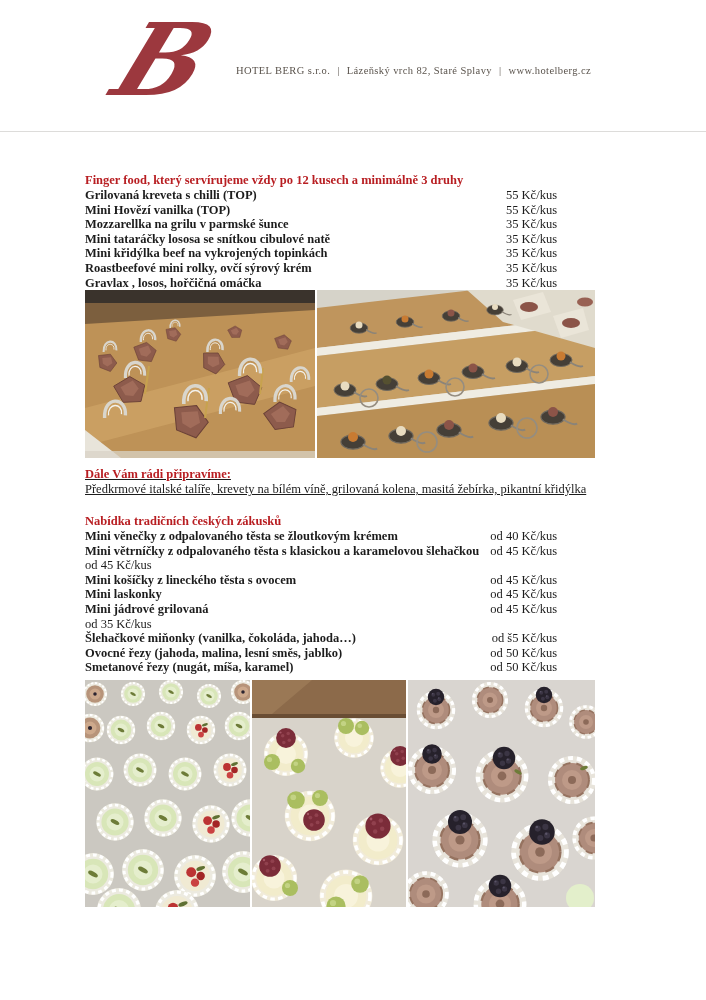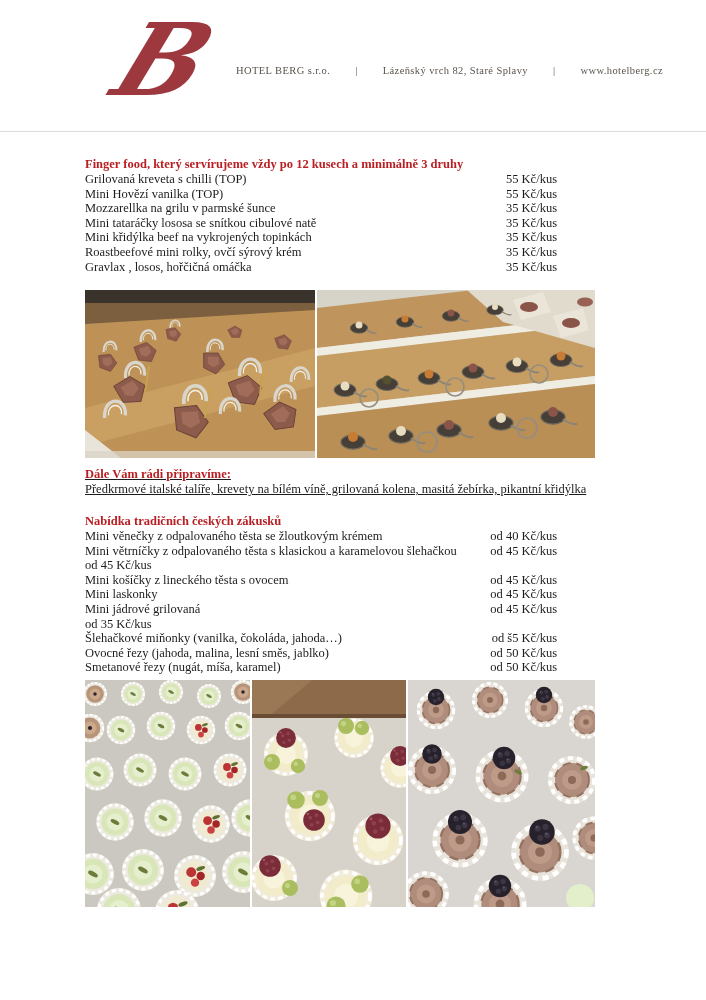--- a/index.html
+++ b/index.html
@@ -9,31 +9,31 @@
     font-family:"Liberation Serif","DejaVu Serif",serif;color:#1c1c1c;
   }
   
   .logo{
     position:absolute;left:122px;top:10px;
     font-size:100px;line-height:1;font-style:italic;font-weight:bold;
     color:#9c383e;transform:skewX(-22deg);
     font-family:"DejaVu Serif","Liberation Serif",serif;
   }
   .header-info{
-    position:absolute;left:236px;top:65px;display:flex;align-items:flex-end;gap:25px;
+    position:absolute;left:236px;top:65px;display:flex;align-items:flex-end;gap:7px;
     font-size:10.5px;letter-spacing:.4px;color:#5a534c;white-space:nowrap;
   }
   .rule{position:absolute;left:0;top:131px;width:706px;border-top:1.5px solid #dddcda;}
   
   .sec{position:absolute;left:85px;width:472px;}
   .sec h2{
     margin:0;font-size:12.5px;line-height:15px;font-weight:bold;color:#b81e22;
   }
   .row{display:flex;justify-content:space-between;font-size:12.5px;line-height:14.6px;}
-  .row .nm{flex:1;white-space:nowrap;overflow:hidden;}
+  .row .nm{flex:1;white-space:nowrap;overflow:hidden;font-weight:bold;}
   .row .pr{white-space:nowrap;text-align:left;font-family:Liberation Serif, serif;}
   .prepare-text{font-size:12.5px;line-height:14.6px;white-space:nowrap;}
   
   .photos{position:absolute;left:85px;display:flex;gap:2px;}
   .photo{overflow:hidden;background:#cfcabf;}
   .photo svg{display:block;filter:blur(0.35px) saturate(0.95);}
 </style>
 </head>
 <body>
 
@@ -42,21 +42,21 @@
   <div class="logo">B</div>
   <div class="header-info">
     <span>HOTEL BERG s.r.o.</span>
     <span>|</span>
     <span>Lázeňský vrch 82, Staré Splavy</span>
     <span>|</span>
     <span>www.hotelberg.cz</span>
   </div>
   <div class="rule"></div>
 
-  <div class="sec" style="top:157px;">
+  <div class="sec" style="top:173px;">
     <h2>Finger food, který servírujeme vždy po 12 kusech a minimálně 3 druhy</h2>
     <div class="row">
         <span class="nm">Grilovaná kreveta s chilli (TOP)</span>
         <span class="pr">55 Kč/kus</span>
       </div>
     <div class="row">
         <span class="nm">Mini Hovězí vanilka (TOP)</span>
         <span class="pr">55 Kč/kus</span>
       </div>
     <div class="row">

